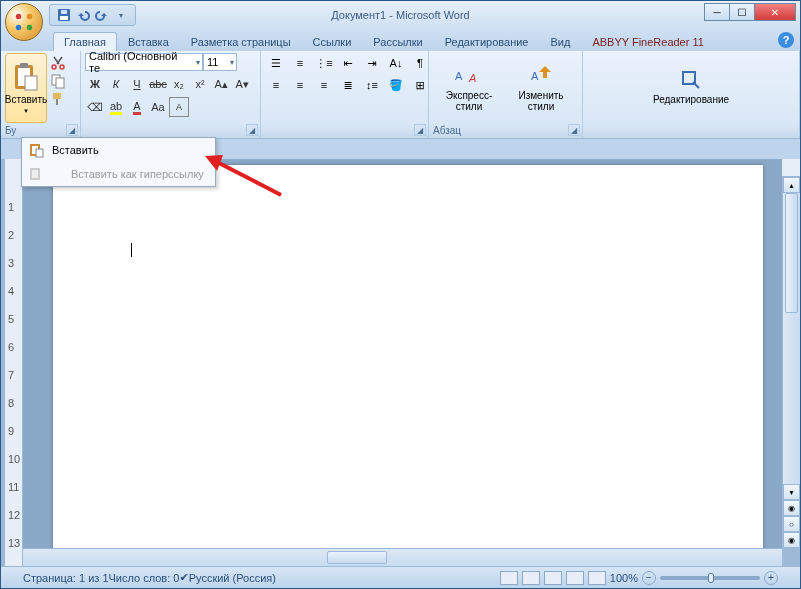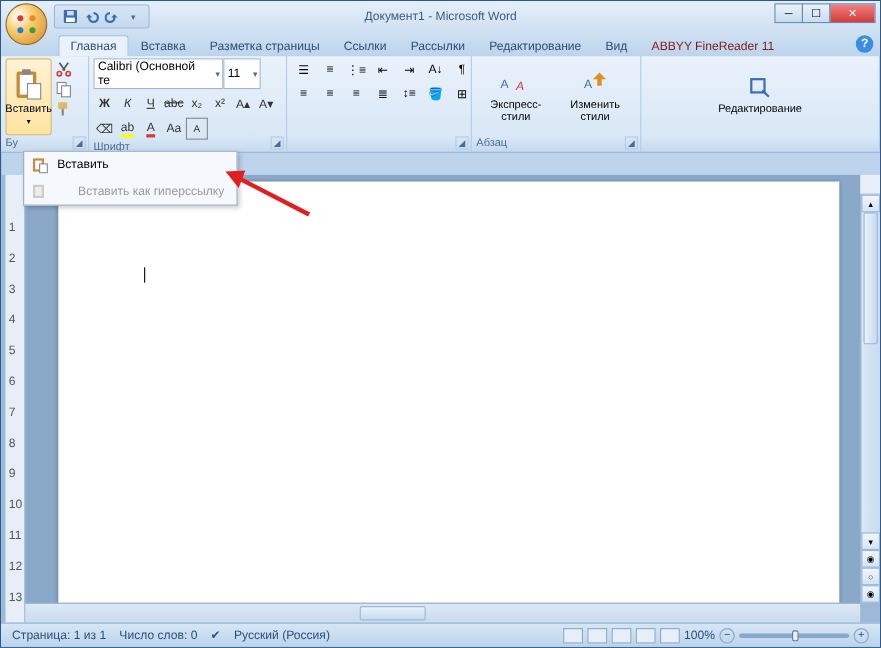--- a/index.html
+++ b/index.html
@@ -33,21 +33,21 @@
 .group-body { flex:1; display:flex; align-items:flex-start; }
 .dlg-launch { position:absolute; right:2px; bottom:2px; width:12px; height:12px; font-size:8px; color:#4a6d93; display:flex; align-items:center; justify-content:center; border:1px solid #b3cce5; }
 
 .paste-btn { width:42px; height:70px; background:linear-gradient(#fff3d6,#ffe3a0); border:1px solid #e0b860; border-radius:3px; display:flex; flex-direction:column; align-items:center; justify-content:center; gap:2px; }
 .paste-btn .pic { width:26px; height:30px; }
 .paste-btn .lbl { font-size:10px; }
 .clip-small { display:flex; flex-direction:column; gap:2px; margin-left:3px; padding-top:2px; }
 .smic { width:16px; height:16px; }
 
 .font-box { display:flex; align-items:center; gap:0; }
-.combo { height:28px; border:1px solid #9bb8d6; background:#fff; padding:0 14px 0 3px; position:relative; font-size:11px; display:flex; align-items:center; }
+.combo { height:18px; border:1px solid #9bb8d6; background:#fff; padding:0 14px 0 3px; position:relative; font-size:11px; display:flex; align-items:center; }
 .combo::after { content:"▾"; position:absolute; right:2px; font-size:8px; color:#4a6d93; }
 .font-row2 { display:flex; gap:1px; margin-top:3px; }
 .fbtn { width:20px; height:20px; display:flex; align-items:center; justify-content:center; border:1px solid transparent; color:#333; }
 
 .para-grid { display:grid; grid-template-columns:repeat(7,22px); grid-template-rows:20px 20px; gap:2px; }
 .pbtn { width:22px; height:20px; display:flex; align-items:center; justify-content:center; }
 
 .big-btn { display:flex; flex-direction:column; align-items:center; justify-content:center; width:72px; height:66px; }
 .big-btn .lbl { font-size:10px; text-align:center; line-height:1.1; margin-top:2px; }
 
@@ -72,21 +72,21 @@
 .page { position:absolute; left:30px; top:6px; width:710px; height:600px; background:#fff; box-shadow:0 0 4px rgba(0,0,0,0.3); }
 .cursor { position:absolute; left:78px; top:78px; width:1px; height:14px; background:#000; }
 
 .vscroll { position:absolute; right:0; top:18px; bottom:18px; width:18px; background:linear-gradient(90deg,#dce8f4,#c8dbf0); border-left:1px solid #9bb8d6; }
 .vscroll .btn { height:16px; background:linear-gradient(#f0f6fc,#d4e4f3); border:1px solid #9bb8d6; font-size:8px; display:flex; align-items:center; justify-content:center; }
 .vscroll .thumb { position:absolute; top:16px; left:2px; right:2px; height:120px; background:linear-gradient(90deg,#eaf2fb,#c8dbf0); border:1px solid #9bb8d6; border-radius:2px; }
 .hscroll { position:absolute; left:22px; right:18px; bottom:0; height:18px; background:linear-gradient(#dce8f4,#c8dbf0); border-top:1px solid #9bb8d6; }
 .hscroll .thumb { position:absolute; left:40%; top:2px; bottom:2px; width:60px; background:linear-gradient(#eaf2fb,#c8dbf0); border:1px solid #9bb8d6; border-radius:2px; }
 
 
-.status { position:absolute; left:0; right:0; bottom:0; height:22px; background:linear-gradient(#d7e6f5,#bcd4ec); border-top:1px solid #9bb8d6; display:flex; align-items:center; padding:0 10px; color:#2b4f77; gap:12px; }
+.status { position:absolute; left:0; right:0; bottom:0; height:22px; background:linear-gradient(#d7e6f5,#bcd4ec); border-top:1px solid #9bb8d6; display:flex; align-items:center; padding:0 22px; color:#2b4f77; gap:0; }
 .status .right { margin-left:auto; display:flex; align-items:center; gap:4px; }
 .viewbtn { width:18px; height:14px; border:1px solid #8aa8c8; background:#e7eef7; }
 .zoom-slider { width:100px; height:4px; background:#8aa8c8; position:relative; border-radius:2px; }
 .zoom-slider .th { position:absolute; left:48%; top:-3px; width:6px; height:10px; background:#e7eef7; border:1px solid #5a7da3; border-radius:2px; }
 .zminus,.zplus { width:14px; height:14px; border:1px solid #8aa8c8; border-radius:50%; display:flex; align-items:center; justify-content:center; font-size:10px; }
 </style>
 </head>
 <body>
 
 <div class="window">
@@ -203,21 +203,20 @@
           <div class="fbtn">
               <span style="border-bottom:3px solid #ff0">ab</span>
             </div>
           <div class="fbtn">
               <span style="border-bottom:3px solid #d43c3c">A</span>
             </div>
           <div class="fbtn">Aa</div>
           <div class="fbtn" style="font-size:9px;border:1px solid #888">A</div>
         </div>
       </div>
-      <div class="group-label">Шрифт</div>
       <div class="dlg-launch">◢</div>
     </div>
 
     <div class="group" style="width:168px">
       <div class="group-body">
         <div class="para-grid">
           <div class="pbtn">☰</div>
           <div class="pbtn">≡</div>
           <div class="pbtn">⋮≡</div>
           <div class="pbtn">⇤</div>

